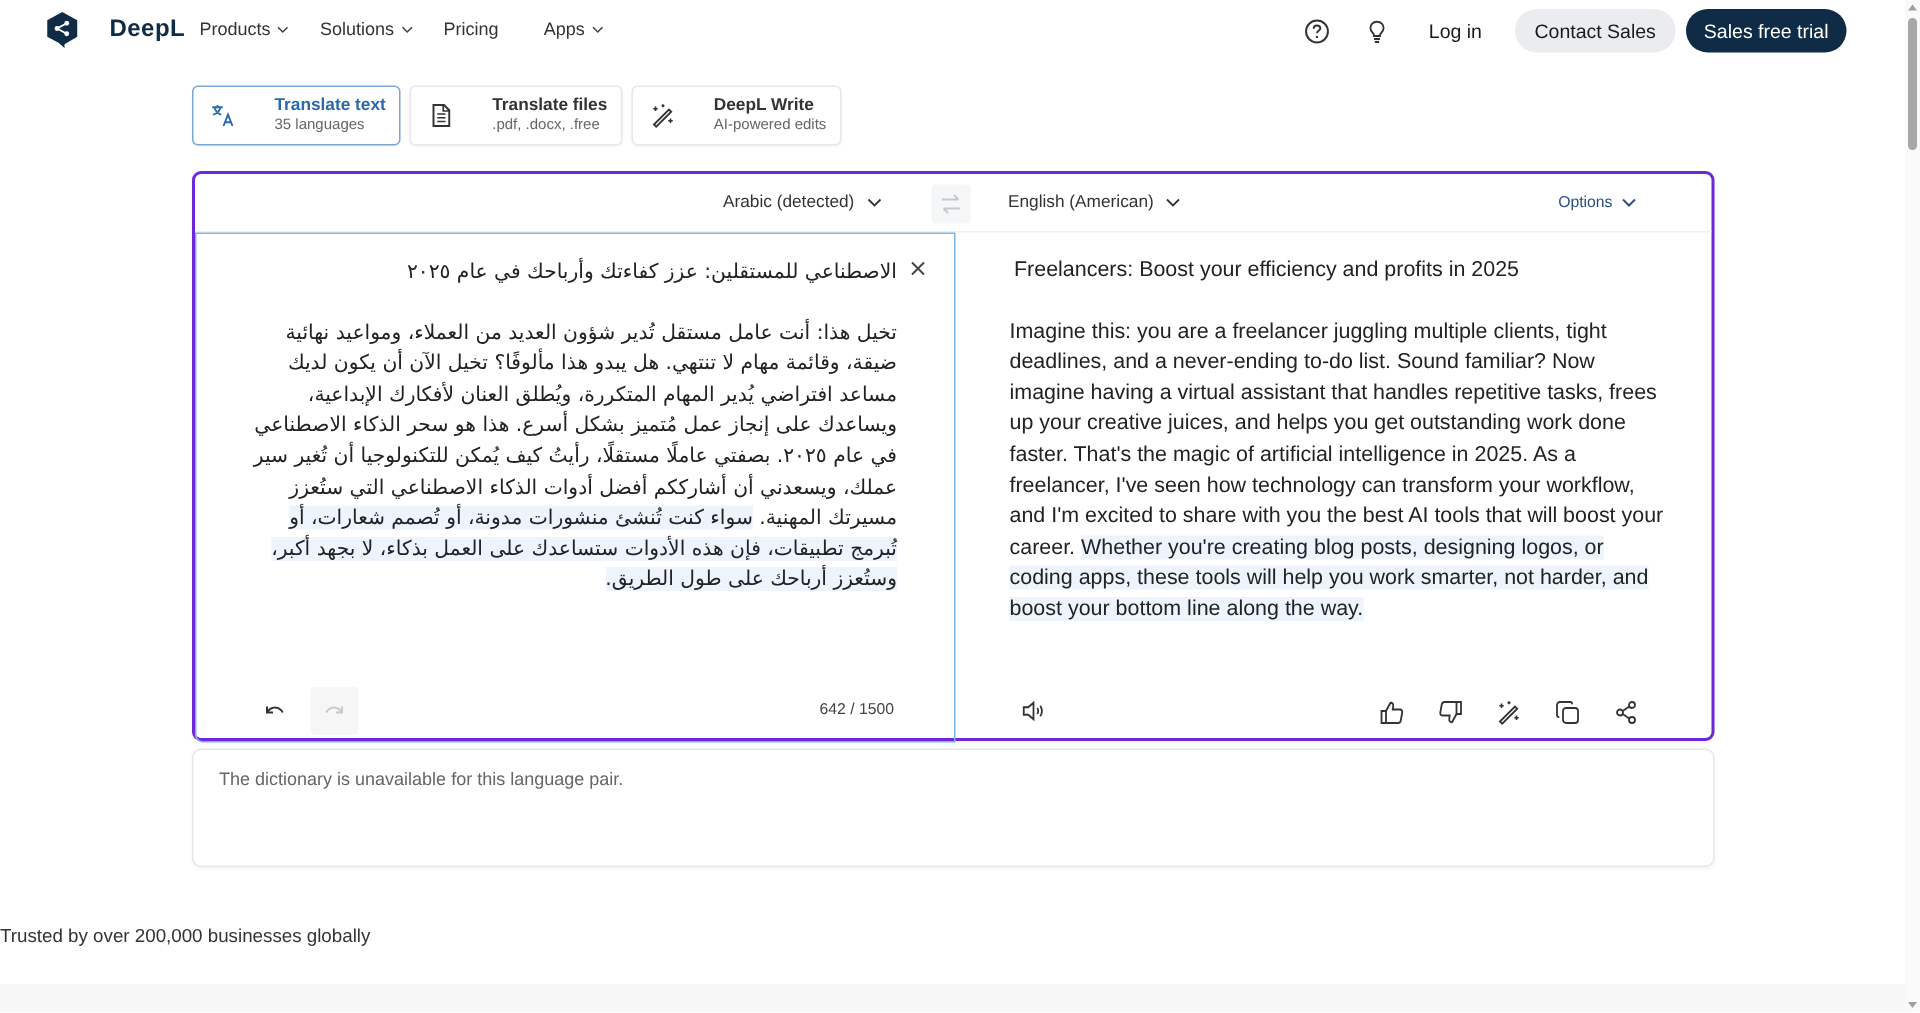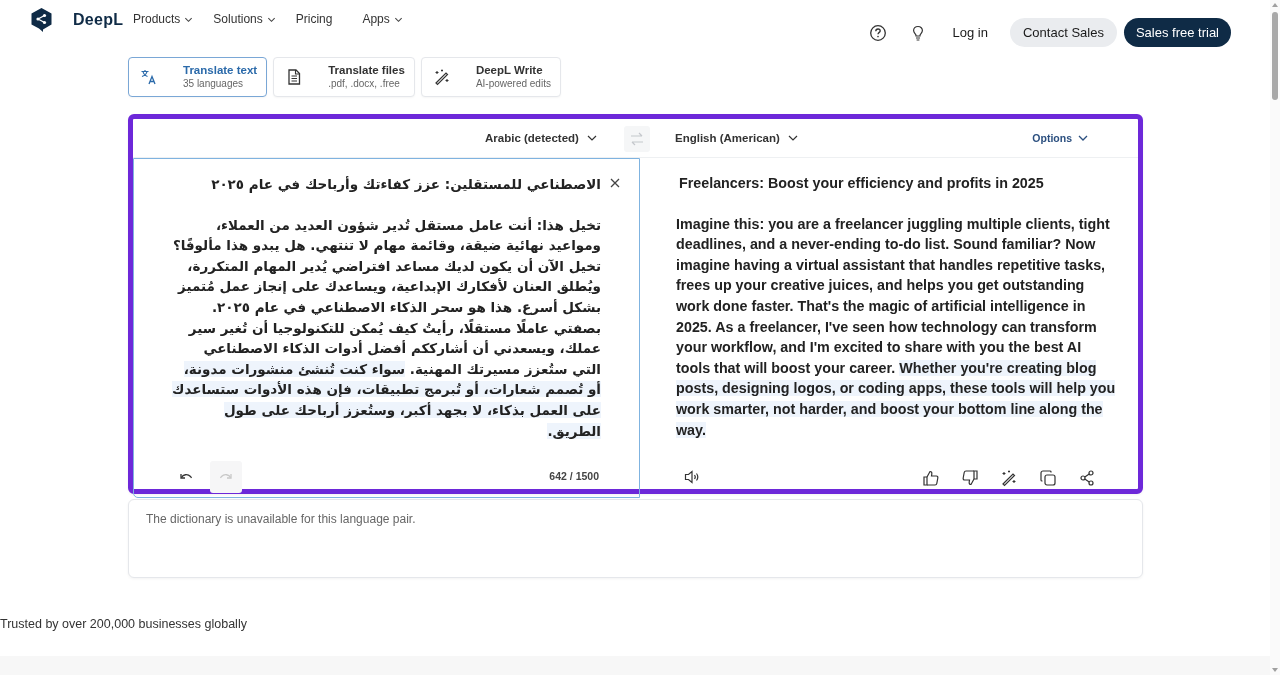--- a/index.html
+++ b/index.html
@@ -8,21 +8,21 @@
 
   
   .header { position: absolute; top: 0; left: 0; width: 1270px; height: 40px; }
   .logo { position: absolute; left: 30px; top: 7px; display: flex; align-items: center; gap: 20px; }
   .logo-mark { width: 23px; height: 25px; }
   .logo-text { font-size: 16px; font-weight: bold; color: #0f2b46; letter-spacing: 0.3px; }
   .nav { position: absolute; left: 133px; top: 12px; display: flex; gap: 0; }
   .nav-item { font-size: 12px; color: #333; display: flex; align-items: center; gap: 4px; margin-right: 20px; cursor: pointer; }
   .nav-item svg { width: 9px; height: 9px; }
   .nav-item.pricing { margin-right: 30px; }
-  .header-right { position: absolute; right: 39px; top: 18px; display: flex; align-items: center; justify-content: space-between; }
+  .header-right { position: absolute; right: 39px; top: 6px; display: flex; align-items: center; justify-content: space-between; }
   .icon-btn { width: 22px; height: 22px; display: flex; align-items: center; justify-content: center; margin-right: 18px; }
   .icon-btn svg { width: 18px; height: 18px; }
   .login { font-size: 13px; color: #1a1a1a; margin-left: 6px; margin-right: 22px; cursor: pointer; }
   .contact-btn { background: #eaecef; color: #1a1a1a; font-size: 13px; padding: 0 13px; height: 29px; line-height: 29px; border-radius: 15px; margin-right: 7px; cursor: pointer; }
   .trial-btn { background: #0f2b46; color: #fff; font-size: 13px; padding: 0 12px; height: 29px; line-height: 29px; border-radius: 15px; cursor: pointer; }
 
   
   .scrollbar { position: absolute; right: 0; top: 0; width: 10px; height: 675px; background: #fafafa; }
   .scroll-up { position: absolute; top: 3px; left: 2px; width: 0; height: 0; border-left: 3px solid transparent; border-right: 3px solid transparent; border-bottom: 4px solid #a0a0a0; }
   .scroll-thumb { position: absolute; top: 12px; left: 2px; width: 6px; height: 88px; background: #a8a8a8; border-radius: 3px; }
@@ -33,21 +33,21 @@
   .tab { height: 40px; border: 1px solid #e5e7eb; border-radius: 4px; display: flex; align-items: center; padding: 0 9px 0 10px; gap: 24px; background: #fff; box-shadow: 0 1px 2px rgba(0,0,0,0.04); cursor: pointer; }
   .tab.active { border-color: #7aa7d6; }
   .tab-icon { width: 20px; height: 20px; display: flex; align-items: center; justify-content: center; }
   .tab-icon svg { width: 18px; height: 18px; }
   .tab-texts { display: flex; flex-direction: column; line-height: 1.2; }
   .tab-title { font-size: 11.5px; font-weight: bold; color: #333; }
   .tab.active .tab-title { color: #2b6aaa; }
   .tab-sub { font-size: 10px; color: #666; }
 
   
-  .translator { position: absolute; top: 114px; left: 128px; width: 1015px; height: 380px; border: 5px solid #6d28d9; border-radius: 6px; background: #fff; box-shadow: 0 1px 3px rgba(0,0,0,0.05); font-weight: bold; }
+  .translator { position: absolute; top: 114px; left: 128px; width: 1015px; height: 380px; border: 2px solid #6d28d9; border-radius: 6px; background: #fff; box-shadow: 0 1px 3px rgba(0,0,0,0.05); }
   .lang-bar { position: absolute; top: 0; left: 0; width: 100%; height: 39px; border-bottom: 1px solid #eef0f2; }
   .lang-src { position: absolute; left: 352px; top: 13px; font-size: 11.5px; color: #333; display: flex; align-items: center; gap: 8px; cursor: pointer; }
   .lang-src svg, .lang-tgt svg { width: 10px; height: 10px; }
   .swap-btn { position: absolute; left: 491px; top: 7px; width: 26px; height: 26px; border-radius: 3px; background: #f5f6f7; display: flex; align-items: center; justify-content: center; }
   .swap-btn svg { width: 16px; height: 16px; }
   .lang-tgt { position: absolute; left: 542px; top: 13px; font-size: 11.5px; color: #333; display: flex; align-items: center; gap: 8px; cursor: pointer; }
   .options { position: absolute; right: 50px; top: 13px; font-size: 10.5px; color: #2b4f7f; display: flex; align-items: center; gap: 6px; cursor: pointer; }
   .options svg { width: 10px; height: 10px; }
 
   .src-pane { position: absolute; left: 0; top: 39px; width: 507px; height: 340px; border: 1px solid #7fb3e0; border-radius: 0 0 0 5px; }

